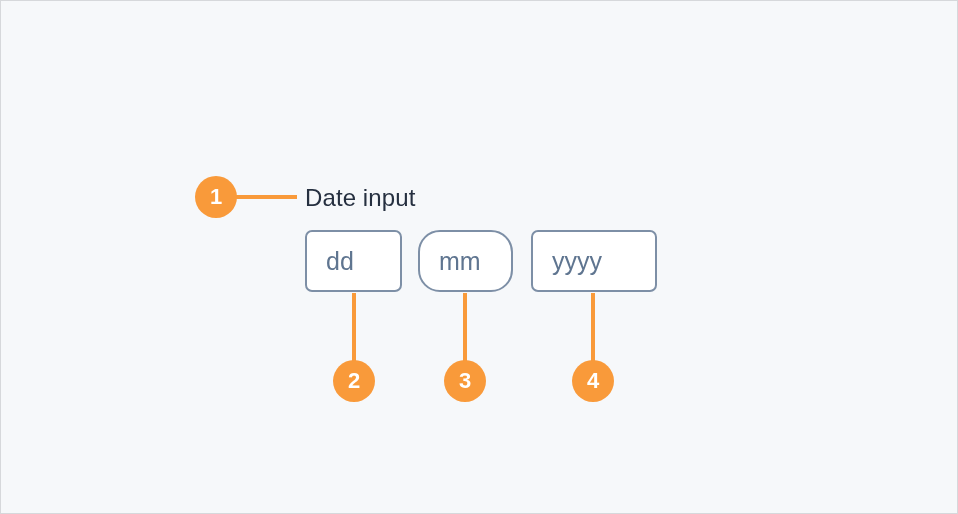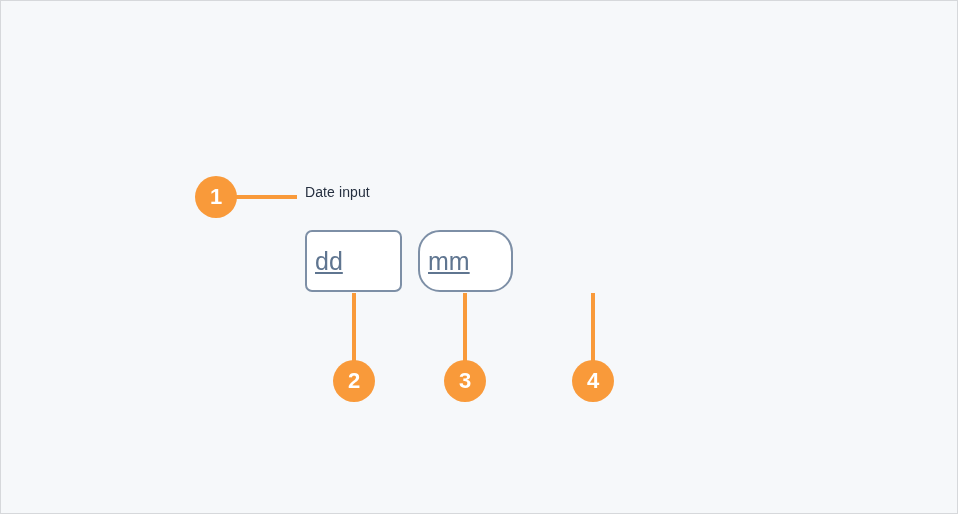--- a/index.html
+++ b/index.html
@@ -50,21 +50,21 @@
     width: 4px;
     background: #f99a3a;
     z-index: 1;
   }
 
   
   .field-label {
     position: absolute;
     left: 304px;
     top: 183px;
-    font-size: 14px;
+    font-size: 24px;
     color: #263040;
     letter-spacing: 0.1px;
     white-space: nowrap;
     z-index: 2;
   }
 
   
   .date-row {
     position: absolute;
     left: 304px;
@@ -77,24 +77,23 @@
   .date-input {
     box-sizing: border-box;
     height: 62px;
     background: #ffffff;
     border: 2px solid #7d8fa6;
     border-radius: 7px;
     color: #5f7590;
     font-family: "Liberation Sans", "DejaVu Sans", sans-serif;
     font-size: 25px;
     line-height: 58px;
-    padding: 0 0 0 8px;
+    padding: 0 0 0 19px;
     outline: none;
     display: block;
-    text-decoration: underline;
   }
   .date-input::placeholder {
     color: #5f7590;
     opacity: 1;
   }
 
   .date-input.dd   { width: 97px; margin-right: 16px; }
   .date-input.mm   { width: 95px; margin-right: 18px; border-radius: 22px; }
   .date-input.yyyy { width: 126px; }
 </style>
@@ -105,20 +104,21 @@
 
   <div class="connector-h" style="left:232px; top:194px; width:64px;"></div>
 
   <div class="marker" style="left:194px; top:175px;">1</div>
 
   <div class="field-label">Date input</div>
 
   <div class="date-row">
     <input class="date-input dd" type="text" placeholder="dd" style="">
     <input class="date-input mm" type="text" placeholder="mm" style="">
+    <input class="date-input yyyy" type="text" placeholder="yyyy" style="">
   </div>
 
   <div class="connector-v" style="left:351px; top:292px; height:70px;"></div>
   <div class="marker" style="left:332px; top:359px;">2</div>
 
   <div class="connector-v" style="left:462px; top:292px; height:70px;"></div>
   <div class="marker" style="left:443px; top:359px;">3</div>
 
   <div class="connector-v" style="left:590px; top:292px; height:70px;"></div>
   <div class="marker" style="left:571px; top:359px;">4</div>

